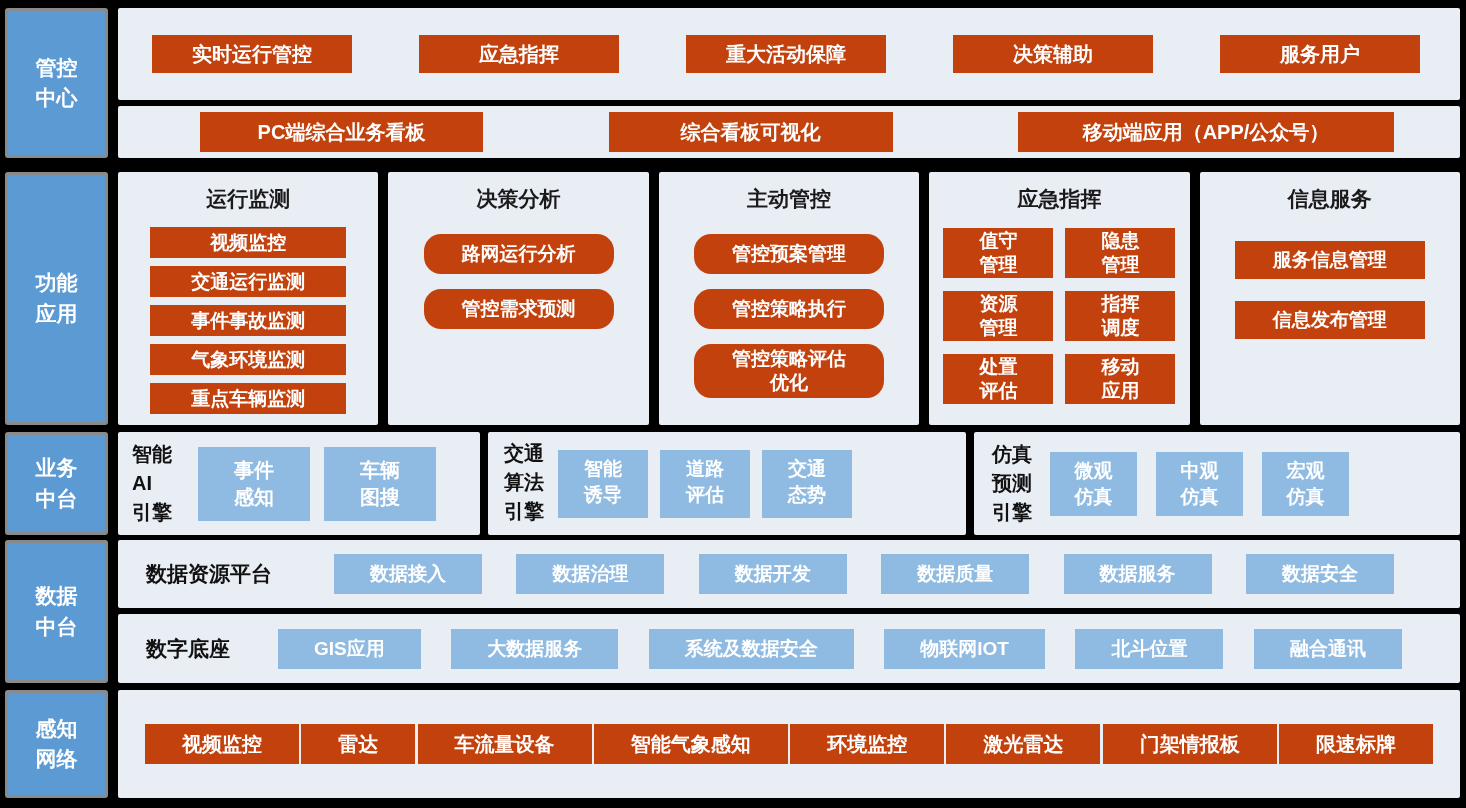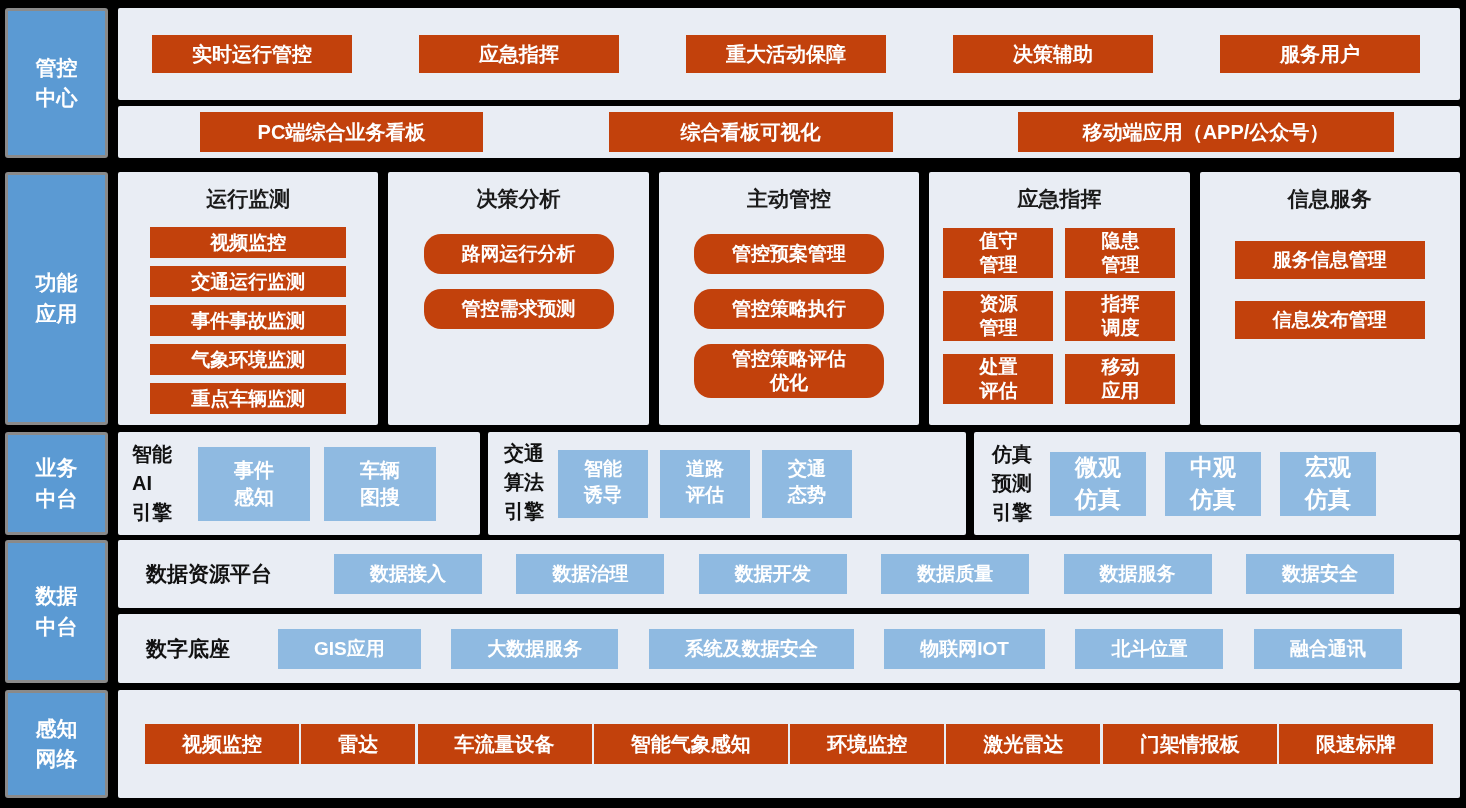--- a/index.html
+++ b/index.html
@@ -56,21 +56,21 @@
   .engine-panel{display:flex;align-items:center;box-sizing:border-box;}
   .ep1{width:362px;margin-right:8px;padding:0 10px 0 14px;}
   .ep2{width:478px;margin-right:8px;padding:0 10px 0 16px;font-family:Liberation Mono, monospace;}
   .ep3{flex:1;padding:0 10px 0 18px;}
   .engine-label{font-size:20px;font-weight:bold;color:#111;line-height:1.45;white-space:pre-line;}
   .ep1 .engine-label{margin-right:26px;}
   .ep2 .engine-label{margin-right:14px;}
   .ep3 .engine-label{margin-right:18px;}
   .ep1 .btn-light{width:112px;height:74px;font-size:20px;margin-right:14px;}
   .ep2 .btn-light{width:90px;height:68px;font-size:19px;margin-right:12px;}
-  .ep3 .btn-light{width:96px;height:64px;font-size:23px;margin-right:19px;}
+  .ep3 .btn-light{width:87px;height:64px;font-size:19px;margin-right:19px;}
   
   .l4{height:143px;margin-bottom:7px;}
   .dr-row{height:68px;display:flex;align-items:center;}
   .dr-row2{height:69px;margin-top:6px;}
   .dr-label{font-size:21px;font-weight:bold;color:#111;margin-left:28px;white-space:nowrap;}
   .dr-boxes{flex:1;display:flex;align-items:center;justify-content:space-between;}
   .dr-row1 .dr-boxes{margin-left:62px;padding-right:66px;}
   .dr-row2 .dr-boxes{margin-left:48px;padding-right:58px;}
   .dr-boxes .btn-light{height:40px;font-size:19px;padding:0 36px;white-space:nowrap;}
   

